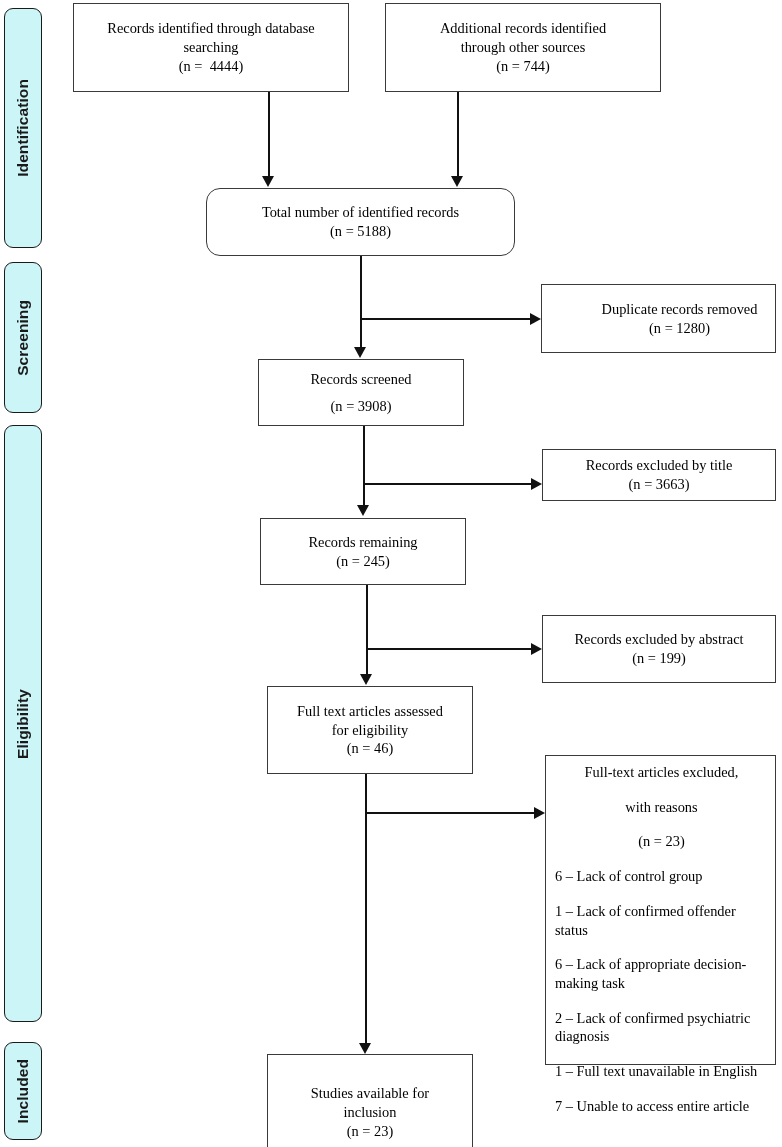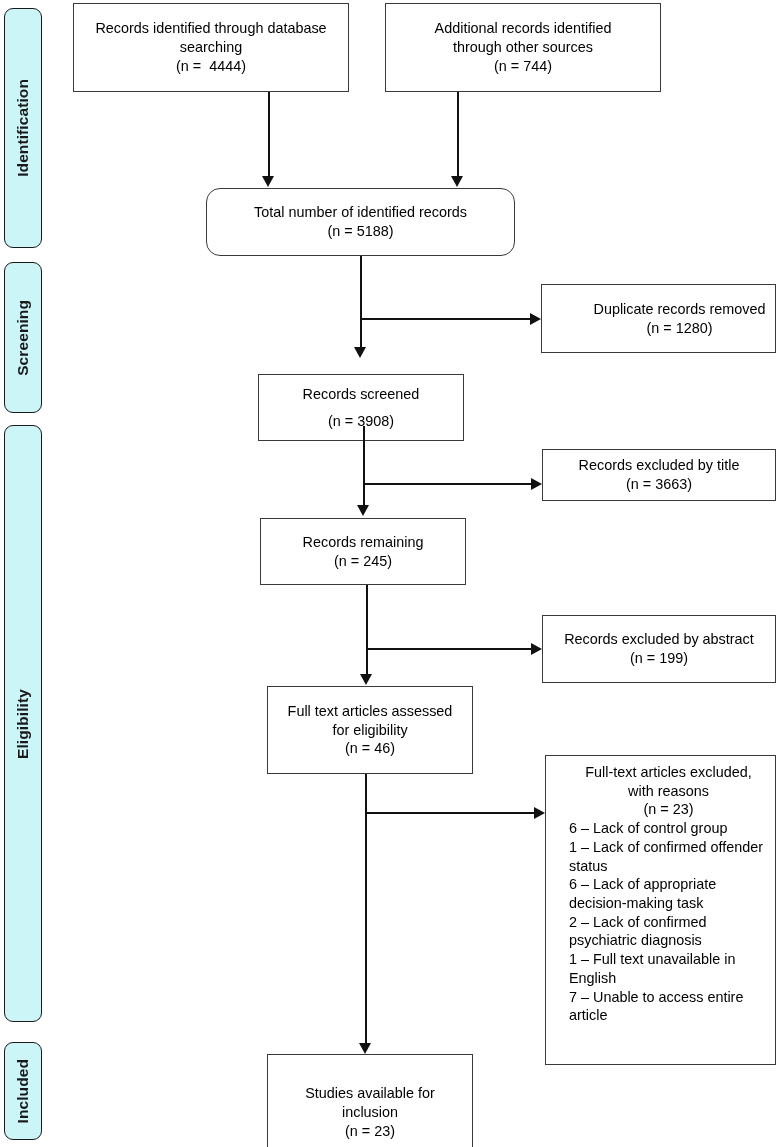--- a/index.html
+++ b/index.html
@@ -52,32 +52,34 @@
     border: 1.5px solid #3a3a3a;
     display: flex;
     flex-direction: column;
     align-items: center;
     justify-content: center;
     text-align: center;
     font-size: 14.4px;
     line-height: 1.30;
     color: #000000;
     padding: 2px 6px;
+    font-family: Liberation Serif, serif;
   }
   .flow-box .line {
     display: block;
     white-space: pre-wrap;
   }
 
   
   .flow-box.reasons {
     justify-content: flex-start;
     align-items: stretch;
-    padding: 7px 7px 6px 23px;
+    padding: 7px 7px 6px 9px;
     line-height: 1.30;
+    gap: 16px;
   }
   .reasons .head {
     text-align: center;
     display: block;
   }
   .reasons .item {
     text-align: left;
     display: block;
   }
 
@@ -156,21 +158,21 @@
   <div class="vline" style="left:360px; top:256px; height:92px;"></div>
   <div class="arrow-down" style="left:354px; top:347px;"></div>
   <div class="hline" style="left:360px; top:318px; width:171px;"></div>
   <div class="arrow-right" style="left:530px; top:313px;"></div>
 
   <div class="flow-box" style="left:541px; top:284px; width:235px; height:69px;padding-left:48px;">
     <span class="line">Duplicate records removed</span>
     <span class="line">(n = 1280)</span>
   </div>
 
-  <div class="flow-box" style="left:258px; top:374px; width:206px; height:67px;gap:8px;">
+  <div class="flow-box" style="left:258px; top:359px; width:206px; height:67px;gap:8px;">
     <span class="line">Records screened</span>
     <span class="line">(n = 3908)</span>
   </div>
 
   <div class="vline" style="left:363px; top:426px; height:80px;"></div>
   <div class="arrow-down" style="left:357px; top:505px;"></div>
   <div class="hline" style="left:363px; top:483px; width:169px;"></div>
   <div class="arrow-right" style="left:531px; top:478px;"></div>
 
   <div class="flow-box" style="left:542px; top:449px; width:234px; height:52px;">

